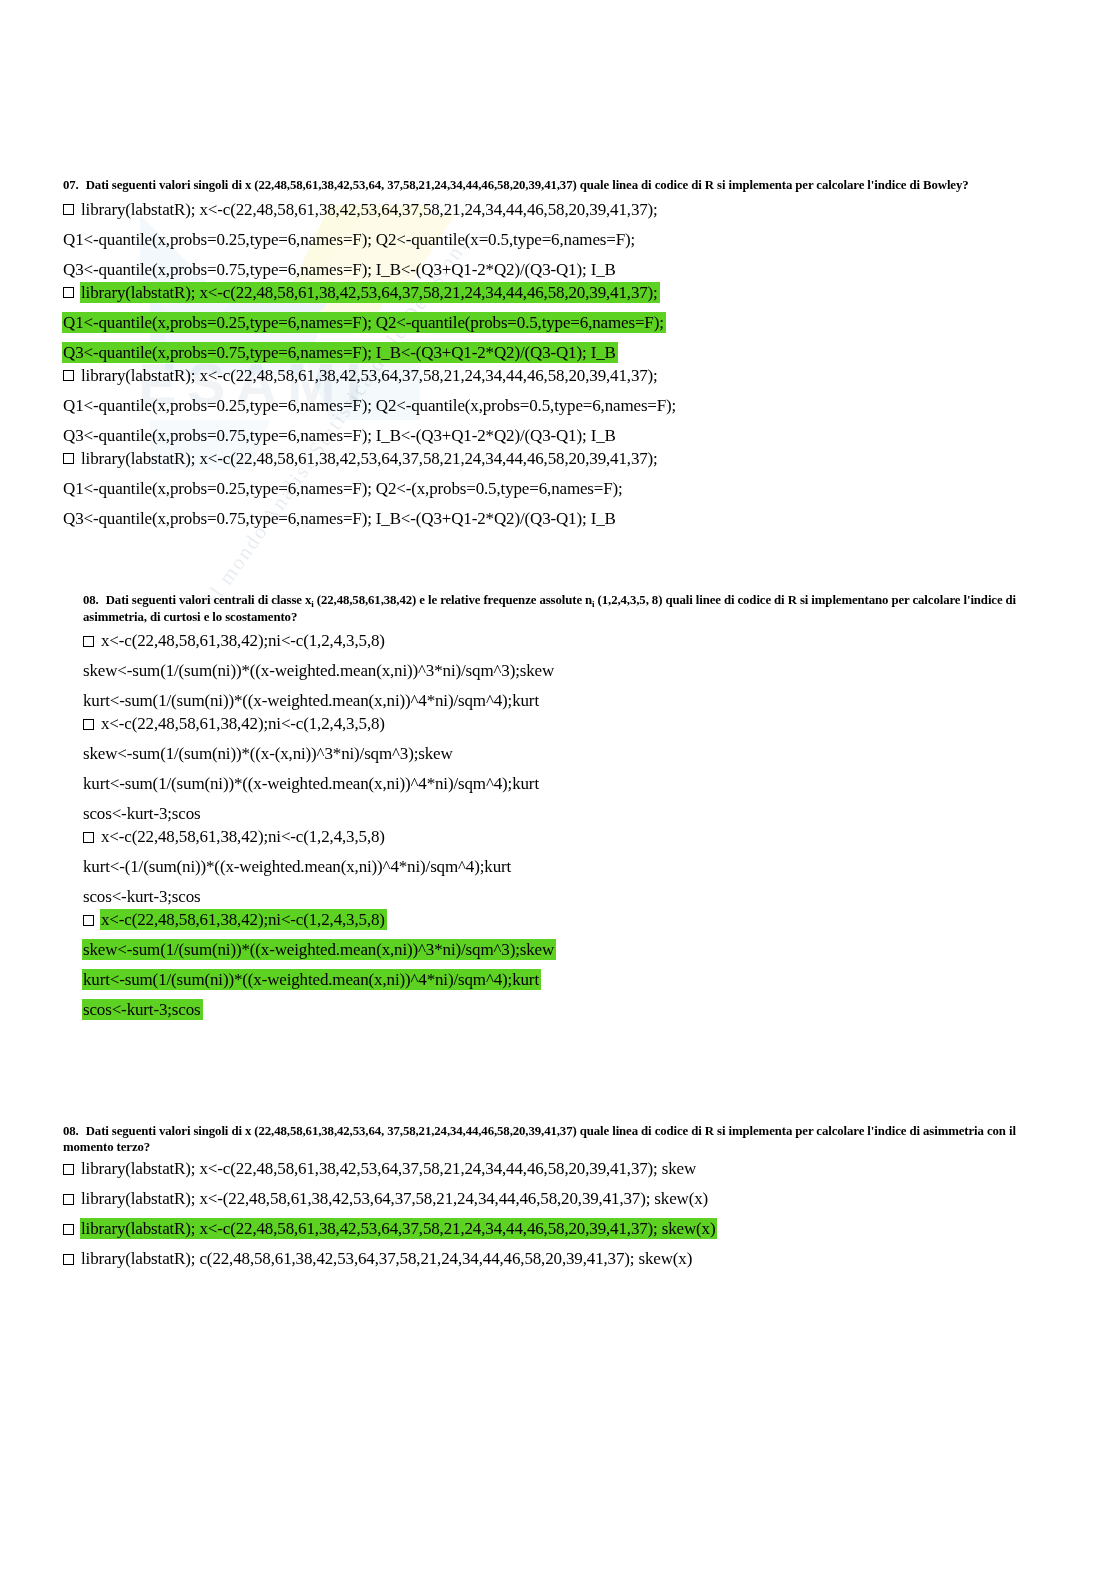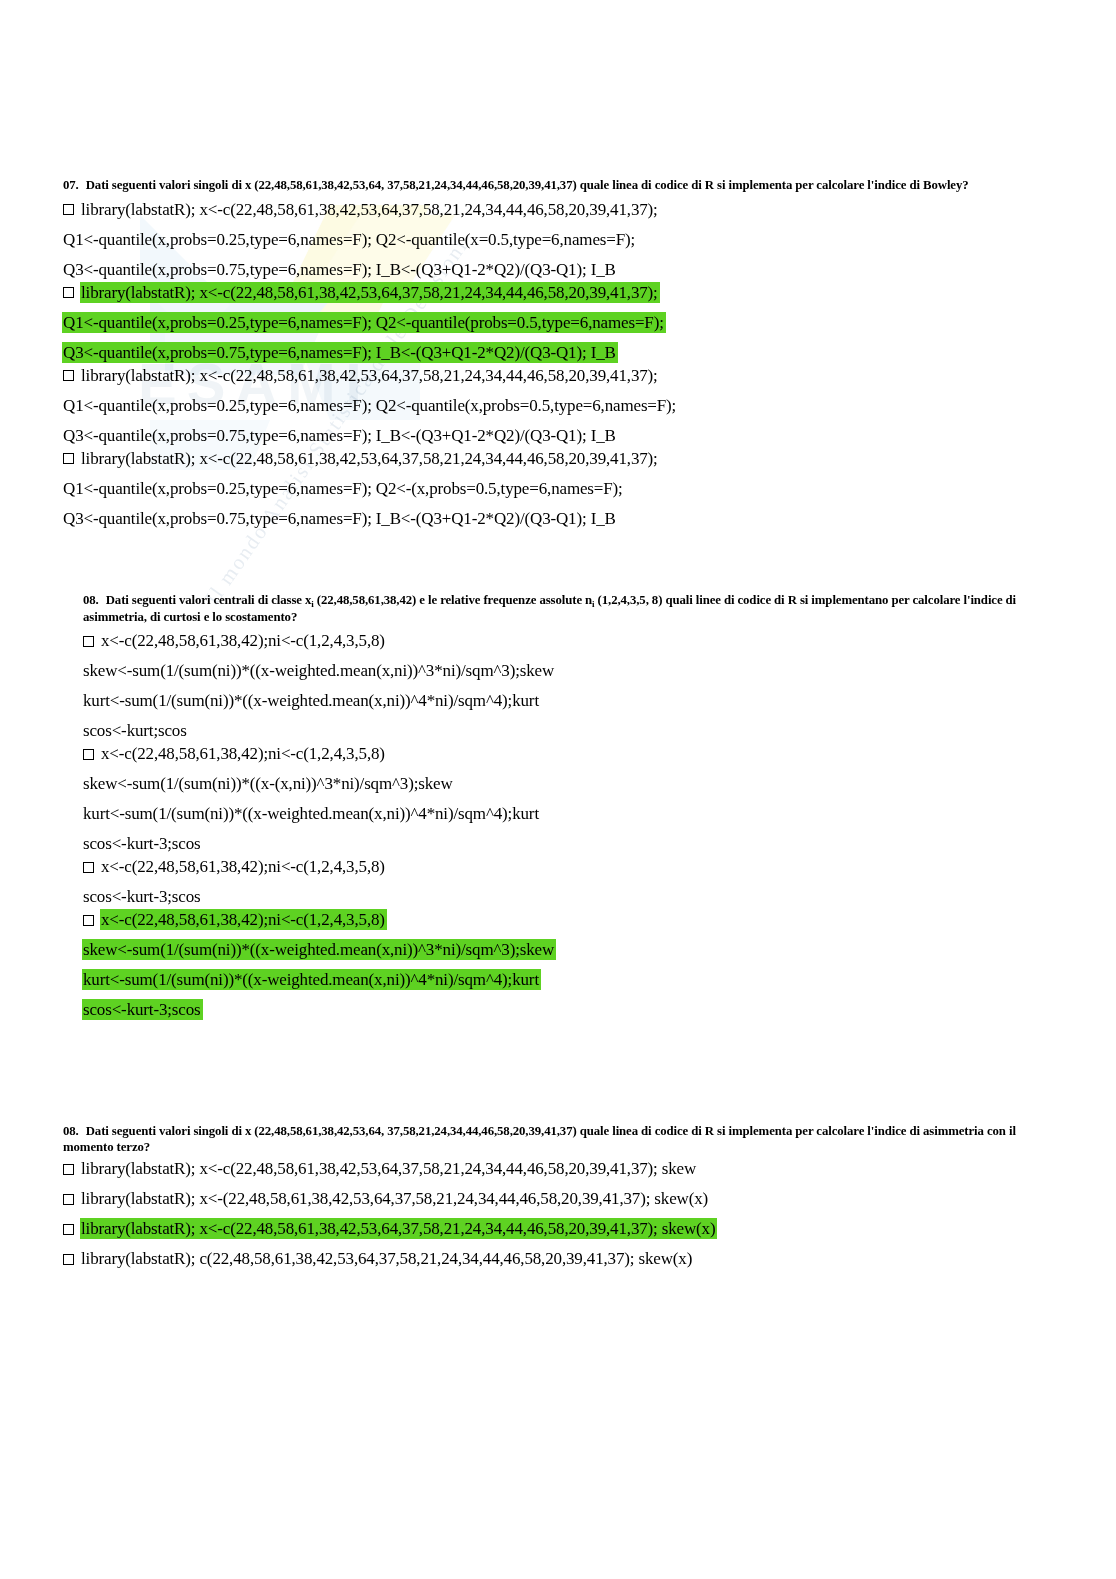--- a/index.html
+++ b/index.html
@@ -153,32 +153,32 @@
 
   <section class="question-block" id="q08">
     <p class="q-header">
       <span class="q-num">08.</span><span>Dati seguenti valori centrali di classe x</span><sub>i</sub><span> (22,48,58,61,38,42)  e le relative frequenze assolute n</span><sub>i</sub><span> (1,2,4,3,5, 8) quali linee di codice di R si implementano per calcolare l'indice di asimmetria, di curtosi e lo scostamento?</span>
     </p>
 
     <div class="option">
       <div class="opt-line"><span class="checkbox"></span><span class="txt">x&lt;-c(22,48,58,61,38,42);ni&lt;-c(1,2,4,3,5,8)</span></div>
       <div class="opt-line"><span class="txt">skew&lt;-sum(1/(sum(ni))*((x-weighted.mean(x,ni))^3*ni)/sqm^3);skew</span></div>
       <div class="opt-line"><span class="txt">kurt&lt;-sum(1/(sum(ni))*((x-weighted.mean(x,ni))^4*ni)/sqm^4);kurt</span></div>
-      <div class="opt-line"><span class="txt">scos&lt;-kurt;scos</span></div>
     </div>
 
     <div class="option">
       <div class="opt-line"><span class="checkbox"></span><span class="txt">x&lt;-c(22,48,58,61,38,42);ni&lt;-c(1,2,4,3,5,8)</span></div>
       <div class="opt-line"><span class="txt">skew&lt;-sum(1/(sum(ni))*((x-(x,ni))^3*ni)/sqm^3);skew</span></div>
       <div class="opt-line"><span class="txt">kurt&lt;-sum(1/(sum(ni))*((x-weighted.mean(x,ni))^4*ni)/sqm^4);kurt</span></div>
       <div class="opt-line"><span class="txt">scos&lt;-kurt-3;scos</span></div>
     </div>
 
     <div class="option">
       <div class="opt-line"><span class="checkbox"></span><span class="txt">x&lt;-c(22,48,58,61,38,42);ni&lt;-c(1,2,4,3,5,8)</span></div>
+      <div class="opt-line"><span class="txt">kurt&lt;-(1/(sum(ni))*((x-weighted.mean(x,ni))^4*ni)/sqm^4);kurt</span></div>
       <div class="opt-line"><span class="txt">scos&lt;-kurt-3;scos</span></div>
     </div>
 
     <div class="option">
       <div class="opt-line hl"><span class="checkbox"></span><span class="txt">x&lt;-c(22,48,58,61,38,42);ni&lt;-c(1,2,4,3,5,8)</span></div>
       <div class="opt-line hl"><span class="txt">skew&lt;-sum(1/(sum(ni))*((x-weighted.mean(x,ni))^3*ni)/sqm^3);skew</span></div>
       <div class="opt-line hl"><span class="txt">kurt&lt;-sum(1/(sum(ni))*((x-weighted.mean(x,ni))^4*ni)/sqm^4);kurt</span></div>
       <div class="opt-line hl"><span class="txt">scos&lt;-kurt-3;scos</span></div>
     </div>
   </section>

